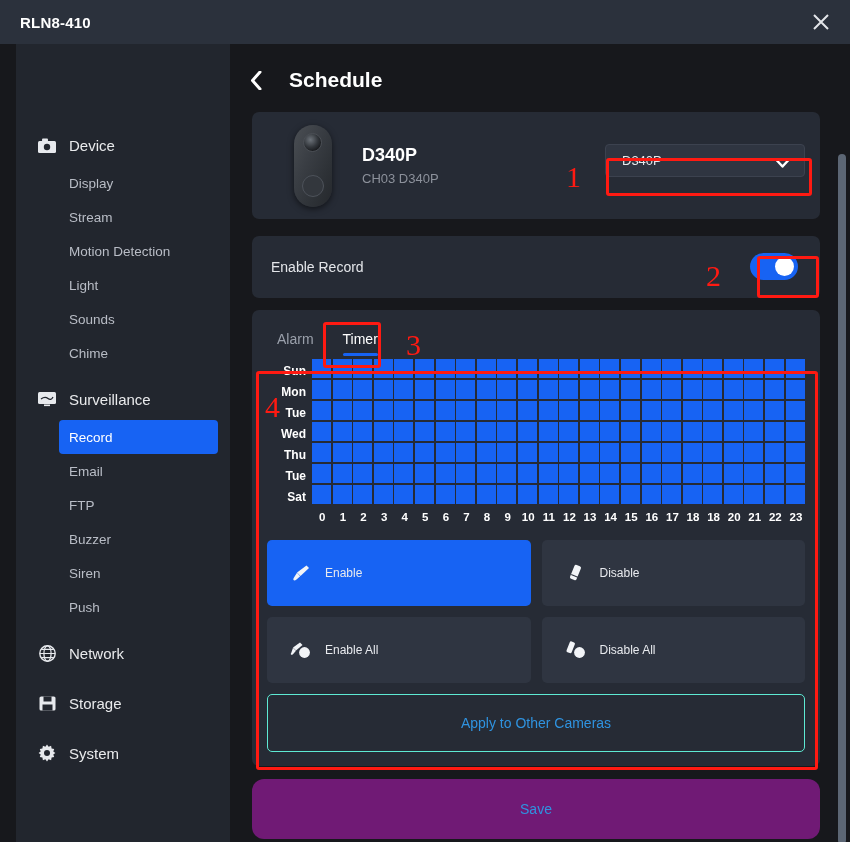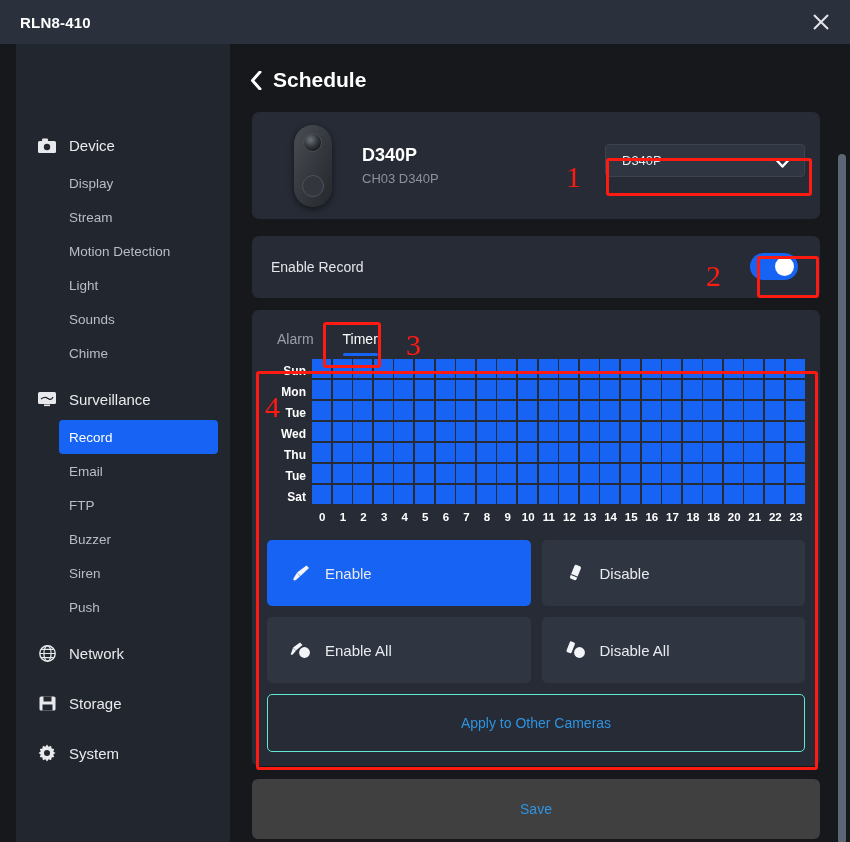--- a/index.html
+++ b/index.html
@@ -78,20 +78,21 @@
   
   .content {
     position: absolute; left: 230px; top: 44px;
     width: 620px; height: 798px;
     background: #17181c;
     overflow: hidden;
   }
   .page-head {
     display: flex; align-items: center;
     padding: 24px 0 0 20px;
+    gap: 16px;
   }
   .back-caret { margin-right: 11px; display:flex; align-items:center; }
   .page-title {
     color: #ffffff;
     font-size: 21px;
     font-weight: bold;
   }
 
   .card {
     background: #262b35;
@@ -257,38 +258,38 @@
     display: flex; align-items: center;
     padding-left: 23px;
     cursor: pointer;
   }
   .action-btn.primary { background: #1763f3; }
   .action-btn .ico {
     width: 22px; height: 22px;
     margin-right: 13px;
     display: flex; align-items: center; justify-content: center;
   }
-  .action-btn .label { color: #e8eaee; font-size: 15px; }
+  .action-btn .label { color: #e8eaee; font-size: 12px; }
 
   .apply-btn {
     margin: 11px 15px 0 15px;
     height: 58px;
     border: 1px solid #5eead4;
     border-radius: 5px;
     display: flex; align-items: center; justify-content: center;
     color: #2f93e0;
     font-size: 14px;
     cursor: pointer;
   }
 
   .save-card {
     margin: 13px 30px 0 22px;
     height: 60px;
-    background: #404040;
-    border-radius: 6px;
+    background: #701a75;
+    border-radius: 12px;
     display: flex; align-items: center; justify-content: center;
     color: #2f93e0;
     font-size: 14px;
     cursor: pointer;
   }
 
   
   .scrollbar-track {
     position: absolute; right: 4px; top: 110px;
     width: 8px; height: 720px;

